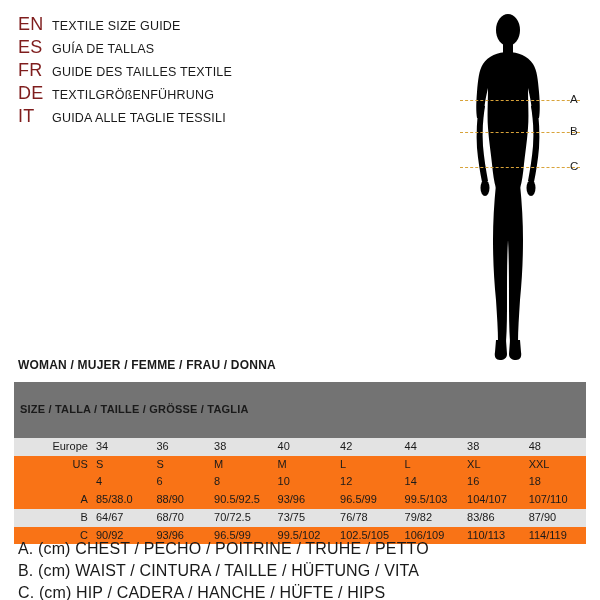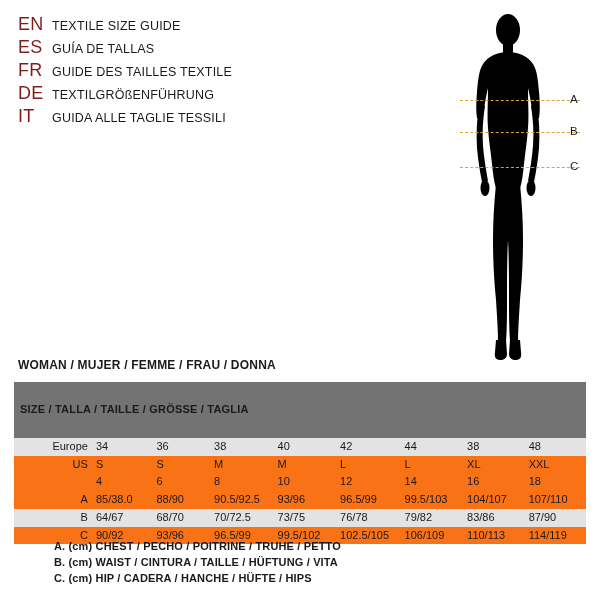--- a/index.html
+++ b/index.html
@@ -119,26 +119,25 @@
   }
 
   
   .legend {
     position: absolute;
     left: 18px;
     top: 540px;
     width: 560px;
   }
   .legend-line {
-    font-size: 11px;
-    font-weight: bold;
+    font-size: 16px;
+    font-weight: normal;
     letter-spacing: 0.15px;
     color: #1a1a1a;
     margin-bottom: 4px;
-    margin-left: 36px;
   }
 </style>
 </head>
 <body>
 
 <div class="page">
 
   <div class="lang-block">
     <div class="lang-row">
       <span class="lang-code">EN</span>

